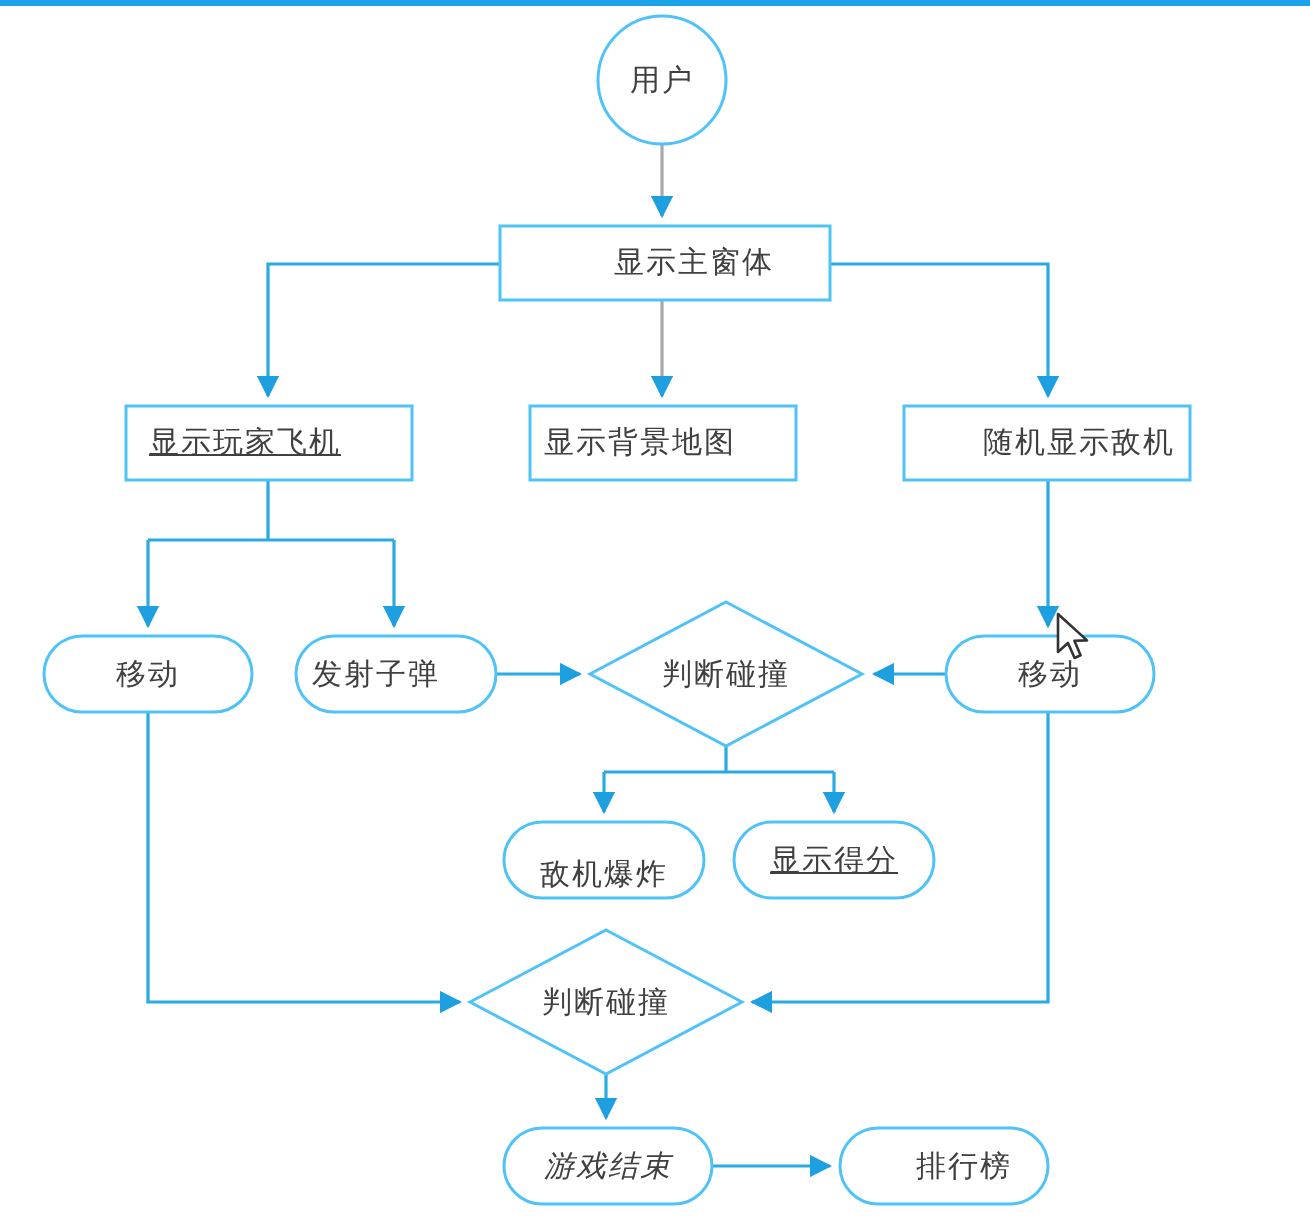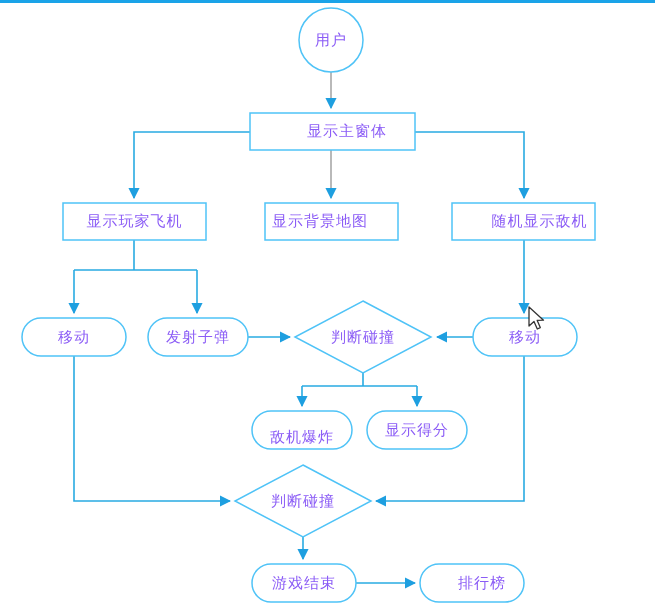--- a/index.html
+++ b/index.html
@@ -13,21 +13,21 @@
   #top-bar{
     position:absolute;left:0;top:0;width:655px;height:3px;
     background:#1aa3e8;
   }
   #canvas{
     position:absolute;left:0;top:0;width:655px;height:614px;
   }
   .node-label{
     position:absolute;
     display:flex;align-items:center;justify-content:center;
-    color:#8b5cf6;
+    color:#404040;
     font-size:15px;
     letter-spacing:1px;
     white-space:nowrap;
     pointer-events:none;
     text-align:center;
   }
   .cursor{
     position:absolute;
     width:20px;height:26px;
     pointer-events:none;
@@ -94,28 +94,28 @@
     <rect x="252" y="411" width="100" height="38" rx="19" ry="19"></rect>
     <rect x="367" y="411" width="100" height="38" rx="19" ry="19"></rect>
     <polygon points="303,465 371,501 303,537 235,501"></polygon>
     <rect x="252" y="564" width="104" height="38" rx="19" ry="19"></rect>
     <rect x="420" y="564" width="104" height="38" rx="19" ry="19"></rect>
   </g>
 </svg>
 
 <div class="node-label" style="left:299px;top:24px;width:64px;height:32px;">用户</div>
 <div class="node-label" style="left:250px;top:113px;width:194px;height:37px;">显示主窗体</div>
-<div class="node-label" style="left:63px;top:203px;width:143px;height:37px;">显示玩家飞机</div>
+<div class="node-label" style="left:51px;top:203px;width:143px;height:37px;text-decoration:underline;">显示玩家飞机</div>
 <div class="node-label" style="left:265px;top:203px;width:110px;height:37px;">显示背景地图</div>
 <div class="node-label" style="left:452px;top:203px;width:143px;height:37px;margin-left:16px;">随机显示敌机</div>
 <div class="node-label" style="left:22px;top:318px;width:104px;height:38px;">移动</div>
-<div class="node-label" style="left:148px;top:318px;width:80px;height:38px;margin-left:10px;">发射子弹</div>
+<div class="node-label" style="left:148px;top:318px;width:80px;height:38px;">发射子弹</div>
 <div class="node-label" style="left:295px;top:318px;width:136px;height:38px;">判断碰撞</div>
 <div class="node-label" style="left:473px;top:318px;width:104px;height:38px;">移动</div>
 <div class="node-label" style="left:252px;top:411px;width:100px;height:52px;">敌机爆炸</div>
-<div class="node-label" style="left:367px;top:411px;width:100px;height:38px;">显示得分</div>
+<div class="node-label" style="left:367px;top:411px;width:100px;height:38px;text-decoration:underline;">显示得分</div>
 <div class="node-label" style="left:235px;top:482px;width:136px;height:38px;">判断碰撞</div>
-<div class="node-label" style="left:252px;top:564px;width:104px;height:38px;">游戏结束</div>
+<div class="node-label" style="left:252px;top:564px;width:104px;height:38px;font-style:italic;">游戏结束</div>
 <div class="node-label" style="left:420px;top:564px;width:124px;height:38px;">排行榜</div>
 
 <svg class="cursor" id="mouse-cursor" viewBox="0 0 20 26" xmlns="http://www.w3.org/2000/svg" style="left: 527px; top: 306px;">
   <path d="M 2 1 L 2 20 L 7 15.5 L 10.3 23 L 13.3 21.6 L 10.2 14.4 L 16.5 14.2 Z" fill="#ffffff" stroke="#333333" stroke-width="1.3" stroke-linejoin="round"></path>
 </svg>
 
 </body></html>

